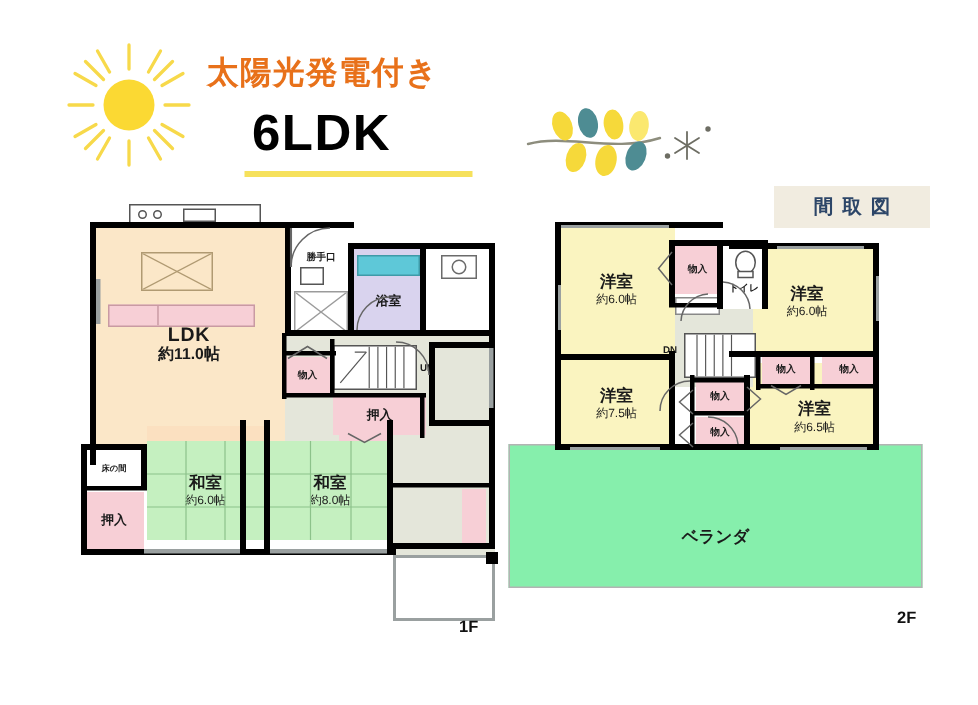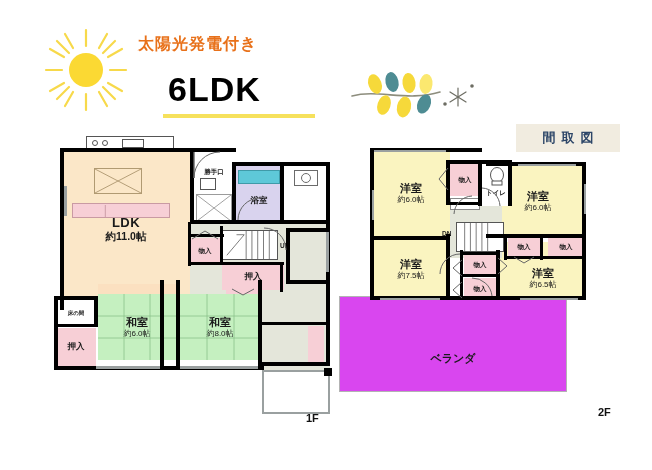--- a/index.html
+++ b/index.html
@@ -14,21 +14,21 @@
   .wall{position:absolute;background:#000;}
   .thinwall{position:absolute;background:#9aa0a0;}
   .lbl-big{font-size:13px;font-weight:bold;letter-spacing:.5px;}
   .lbl-med{font-size:11px;font-weight:bold;}
   .lbl-sm{font-size:8.5px;font-weight:bold;}
   .lbl-xs{font-size:6.5px;font-weight:bold;}
   .sub{font-size:10.5px;font-weight:bold;}
   .sub-sm{font-size:8px;font-weight:normal;}
 
   
-  #hdr-title{left:138px;top:34px;font-size:16px;font-weight:bold;color:#e8711a;letter-spacing:1px;}
+  #hdr-title{left:138px;top:34px;font-size:21px;font-weight:bold;color:#e8711a;letter-spacing:1px;}
   #hdr-ldk{left:168px;top:70px;font-size:34px;font-weight:bold;color:#000000;letter-spacing:1px;}
   #hdr-underline{left:163px;top:114px;width:152px;height:4px;background:#f6e15c;}
   #sun{left:44px;top:28px;width:84px;height:84px;}
   #deco{left:348px;top:62px;width:150px;height:62px;}
   #madori{left:516px;top:124px;width:104px;height:28px;background:#f1ece0;
           display:flex;align-items:center;justify-content:center;}
   #madori span{font-size:13px;font-weight:bold;color:#2d4668;letter-spacing:6px;text-indent:6px;}
   #tag-1f{left:306px;top:412px;font-size:11px;font-weight:bold;color:#111;}
   #tag-2f{left:598px;top:406px;font-size:11px;font-weight:bold;color:#111;}
 
@@ -253,21 +253,21 @@
   </svg>
   <svg class="abs" style="left:190px;top:158px;" width="26" height="8" viewBox="0 0 26 8">
     <path d="M2 1 L13 7 L24 1" fill="none" stroke="#666" stroke-width="1"></path>
   </svg>
 </div>
 
 <div id="tag-1f" class="abs">1F</div>
 
 <div id="plan2f">
 
-  <div class="room" style="left:-1px;top:166px;width:228px;height:96px;background:#d946ef;border:1.5px solid #b3b3b3;">
+  <div class="room" style="left:-1px;top:166px;width:276px;height:96px;background:#86efac;border:1.5px solid #b3b3b3;">
     <div class="lbl-med" style="margin-top:28px;">ベランダ</div>
   </div>
 
   <div class="room" style="left:32px;top:20px;width:78px;height:86px;background:#faf4c0;">
     <div class="lbl-med">洋室</div>
     <div class="sub-sm">約6.0帖</div>
   </div>
 
   <div class="room" style="left:150px;top:36px;width:96px;height:70px;background:#faf4c0;">
     <div class="lbl-med">洋室</div>

